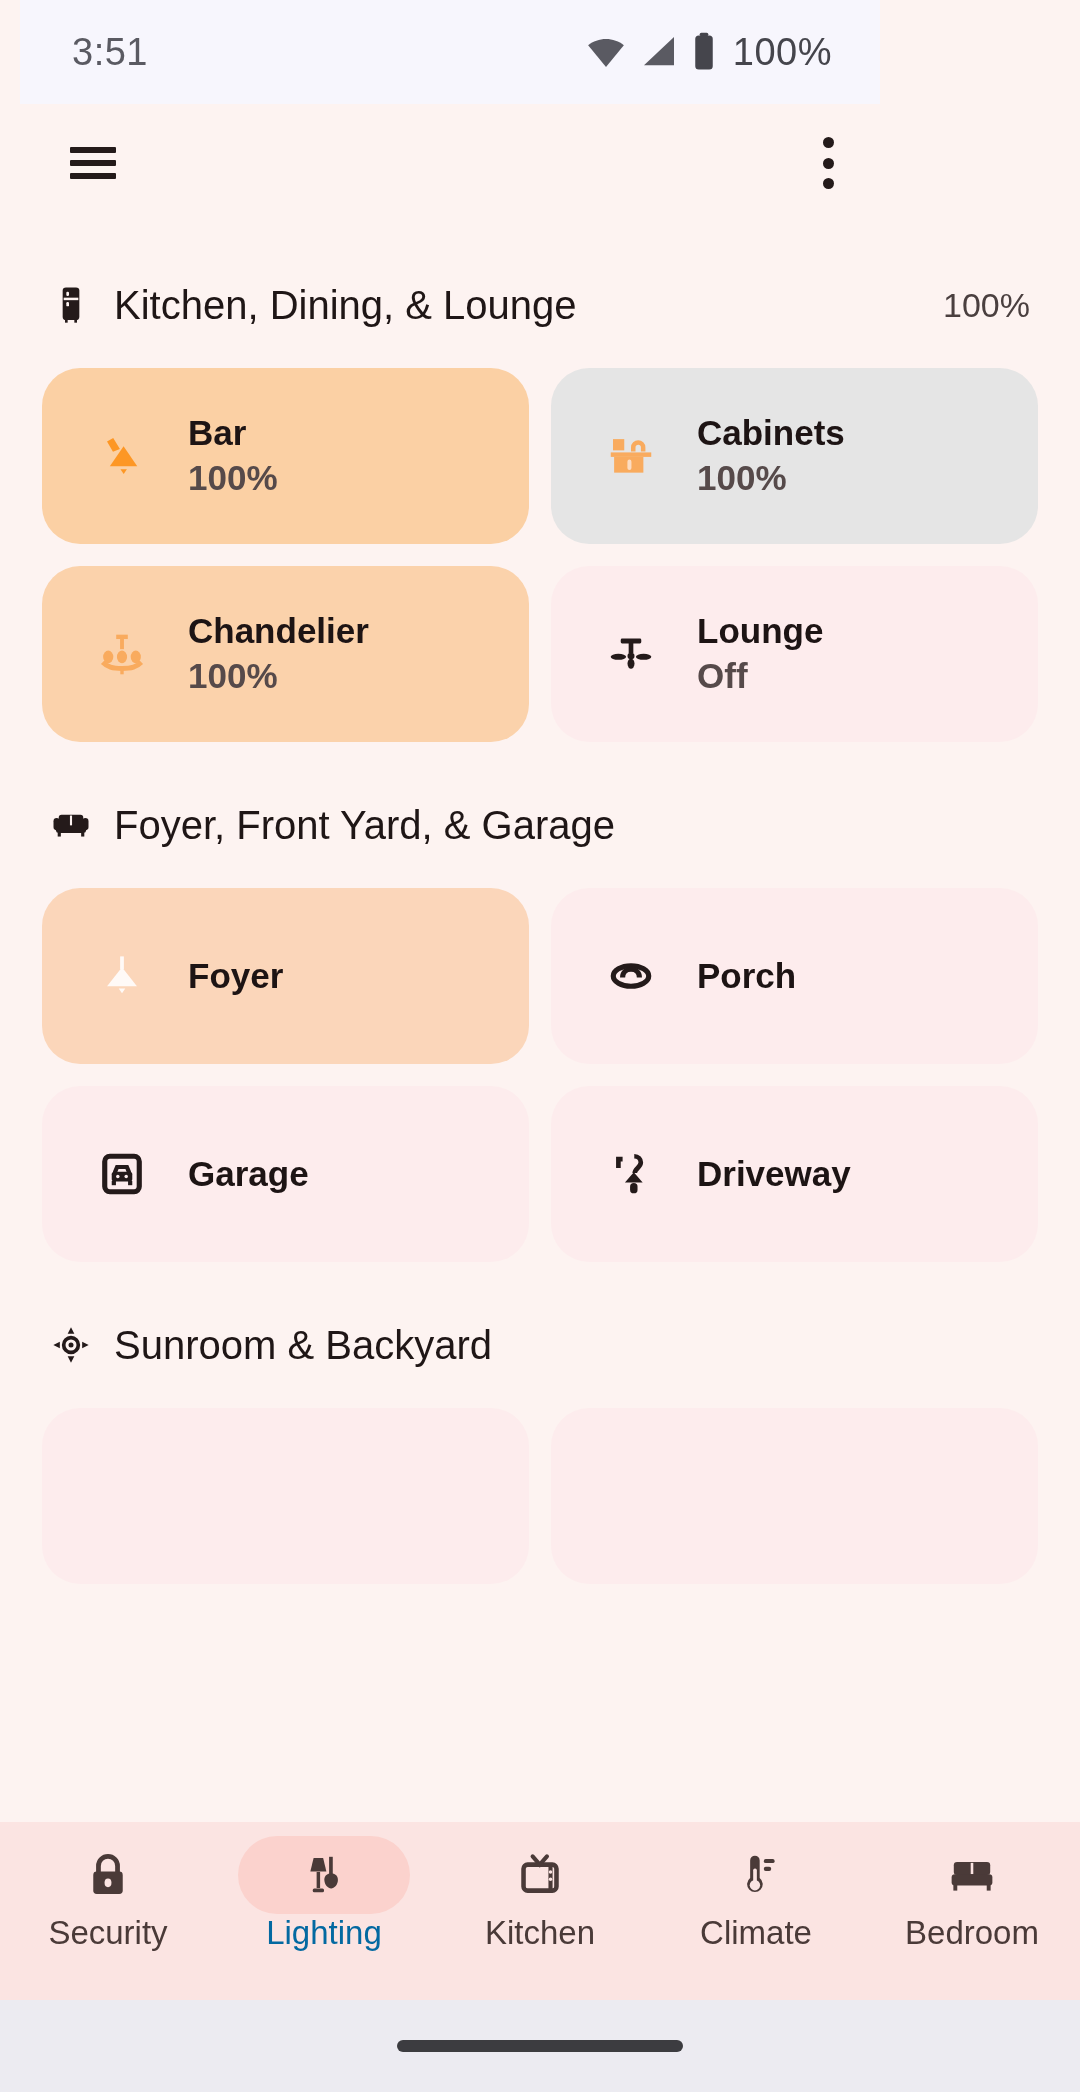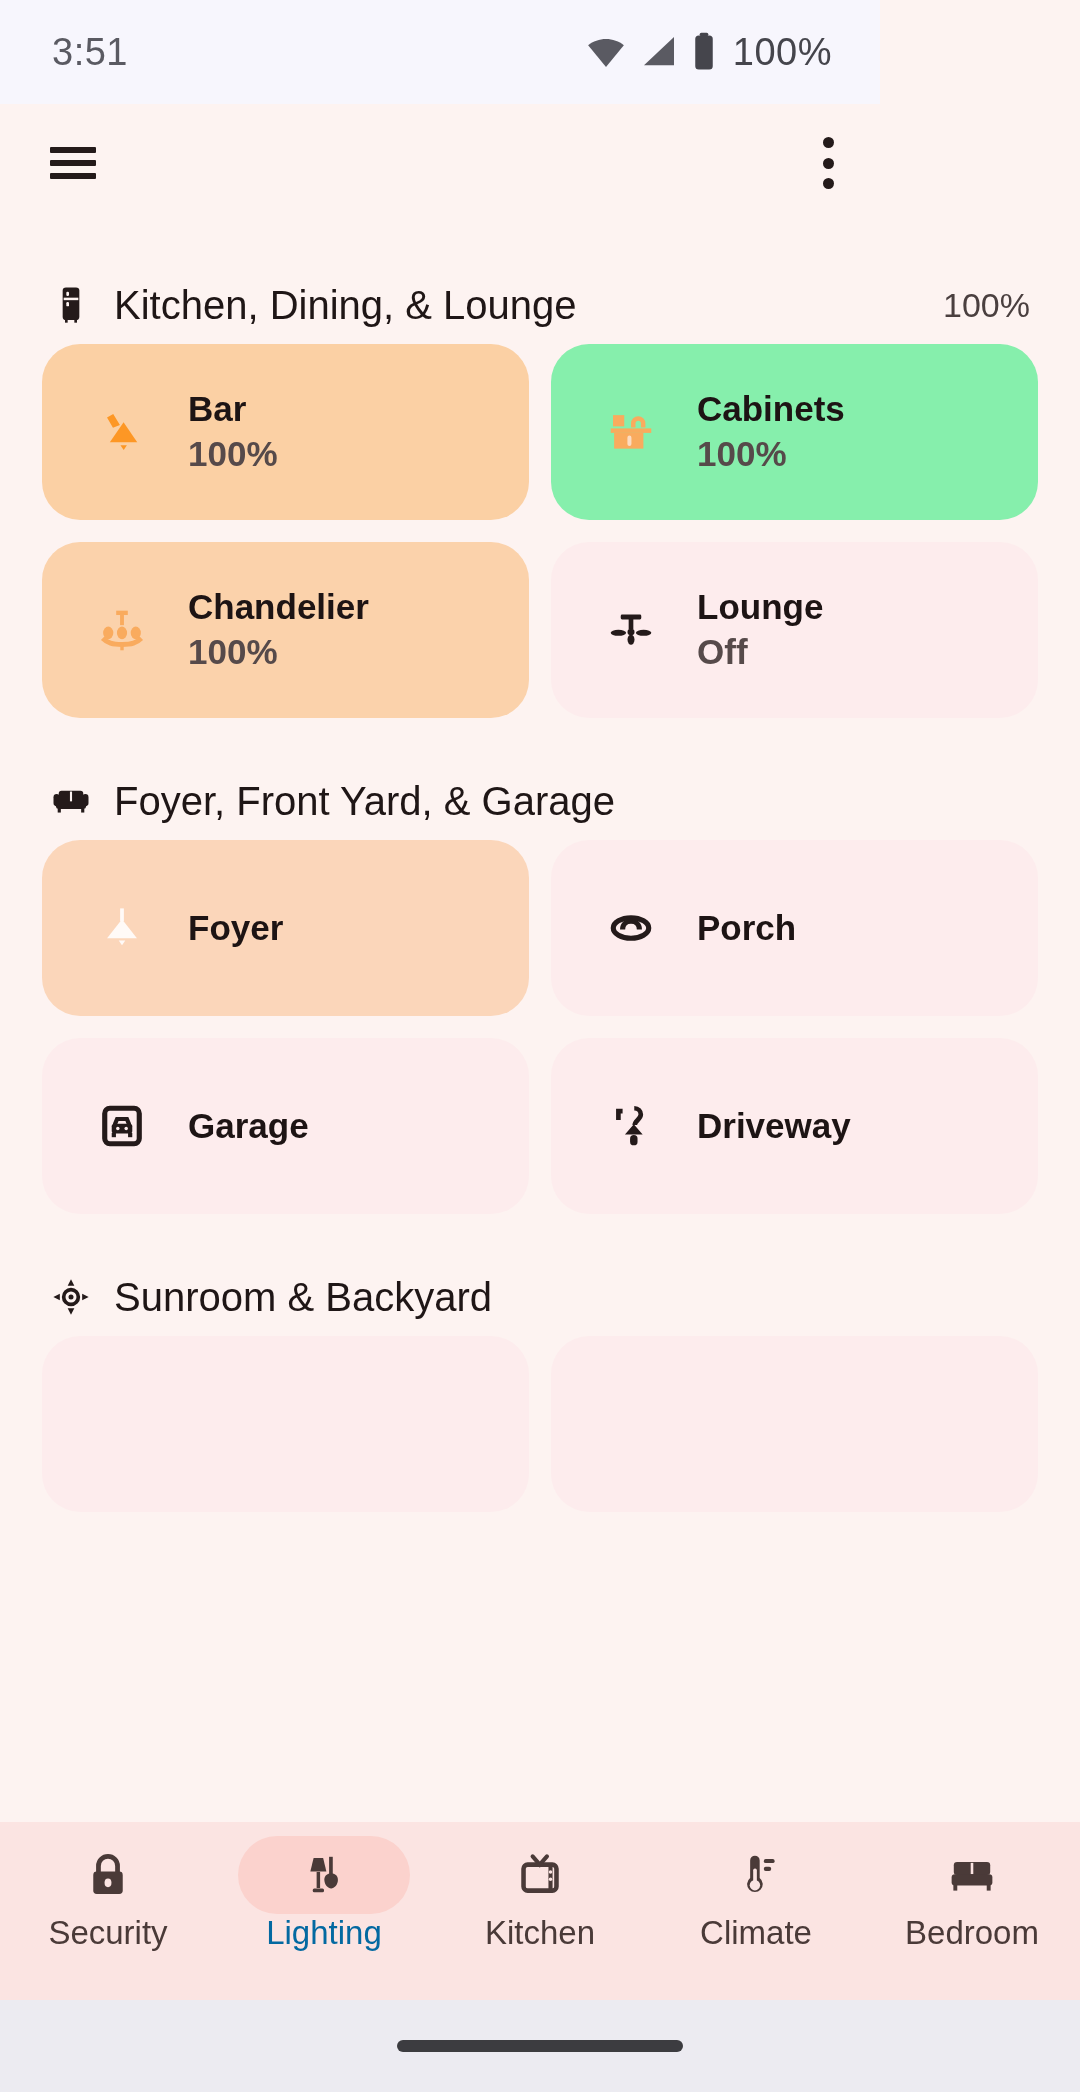--- a/index.html
+++ b/index.html
@@ -2,21 +2,21 @@
 <html><head>
 <meta charset="utf-8">
 <style>
   * { box-sizing: border-box; margin: 0; padding: 0; }
   html, body {
     width: 1080px; height: 2092px;
     font-family: "Liberation Sans", sans-serif;
     background: #fdf3f1;
     overflow: hidden;
   }
-  .phone { position: relative; width: 880px; height: 2092px; background: #fdf3f1; }
+  .phone { position: relative; width: 880px; height: 2092px; background: #fdf3f1; padding-left: 20px; }
 
   
   .statusbar {
     height: 104px; background: #f7f6fd;
     display: flex; align-items: center; justify-content: space-between;
     padding: 0 48px 0 52px;
   }
   .status-time { font-size: 38px; color: #5a5a62; letter-spacing: .5px; font-weight:400; }
   .status-right { display: flex; align-items: center; gap: 12px; }
   .status-right svg { display: block; }
@@ -39,21 +39,21 @@
   .section { padding: 0 42px; }
   .section-head {
     display: flex; align-items: center; gap: 22px;
     padding: 0 8px; height: 74px; margin-top: 46px;
   }
   .section-ico { width: 42px; height: 42px; flex: 0 0 42px; display:flex; align-items:center; justify-content:center; }
   .section-ico svg { display:block; }
   .section-title { font-size: 40px; color: #1f1616; font-weight: 400; flex: 1; white-space: nowrap; }
   .section-pct { font-size: 34px; color: #4a3f3f; font-weight: 400; }
 
-  .grid { display: grid; grid-template-columns: 1fr 1fr; gap: 22px 22px; margin-top: 2px; }
+  .grid { display: grid; grid-template-columns: 1fr 1fr; gap: 22px 22px; margin-top: 26px; }
 
   .card {
     height: 176px; border-radius: 38px;
     display: flex; align-items: center; gap: 0;
     padding: 0 30px 0 42px; cursor: pointer;
   }
   .card-ico { width: 76px; flex: 0 0 76px; display: flex; align-items: center; justify-content: center; }
   .card-ico svg { display: block; }
   .card-txt { margin-left: 28px; display: flex; flex-direction: column; justify-content: center; gap: 4px; min-width: 0; }
   .card-name { font-size: 35px; font-weight: bold; color: #1d1414; line-height: 1.16; white-space: nowrap; }
@@ -144,21 +144,21 @@
               <path fill="#fd9725" d="M12.6 8.2 17.9 16H7.3l5.3-7.8z"></path>
               <path fill="#fd9725" d="M11.4 17.1h2.5l-1.25 1.9-1.25-1.9z"></path>
             </svg>
           </span>
           <span class="card-txt">
             <span class="card-name">Bar</span>
             <span class="card-state">100%</span>
           </span>
         </div>
 
-        <div class="card" style="background:#86efac">
+        <div class="card" style="background:#e5e5e5">
           <span class="card-ico">
             <svg width="54" height="54" viewBox="0 0 24 24">
               <rect x="4" y="4.5" width="5" height="5" fill="#f9ab5e"></rect>
               <path d="M13 10V8.2a2.2 2.2 0 1 1 4.4 0V10" stroke="#f9ab5e" stroke-width="2" fill="none"></path>
               <rect x="3" y="10.4" width="18" height="2" fill="#f9ab5e"></rect>
               <rect x="4.5" y="12.4" width="13" height="7" fill="#f9ab5e"></rect>
               <rect x="10.4" y="13.6" width="1.8" height="4.6" rx=".9" fill="#fcdcc2"></rect>
             </svg>
           </span>
           <span class="card-txt">

